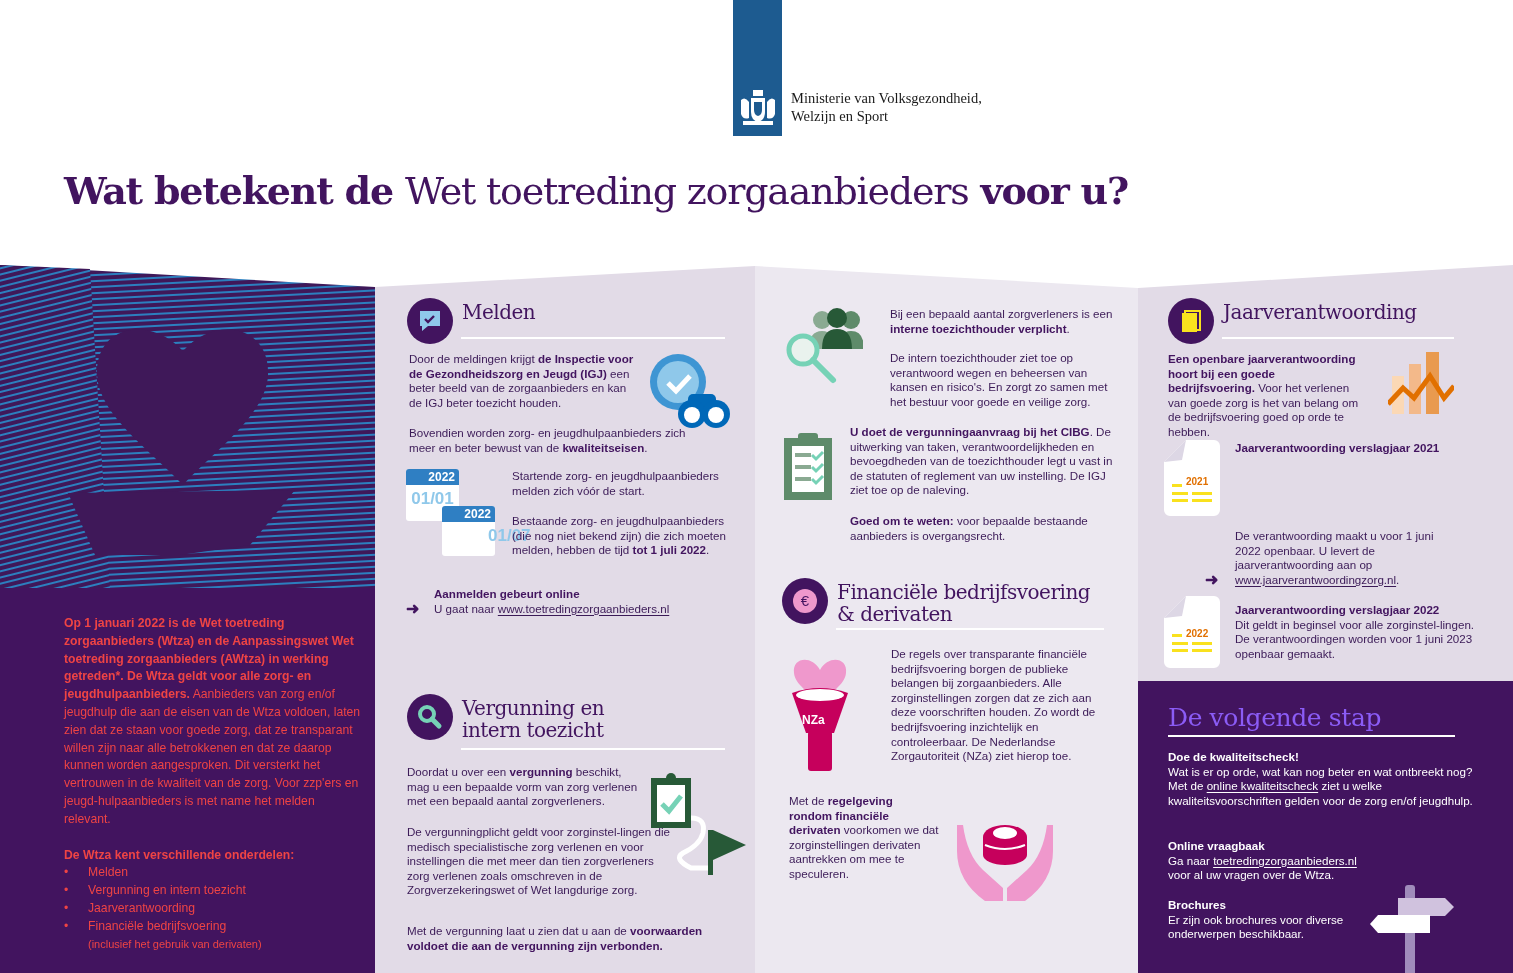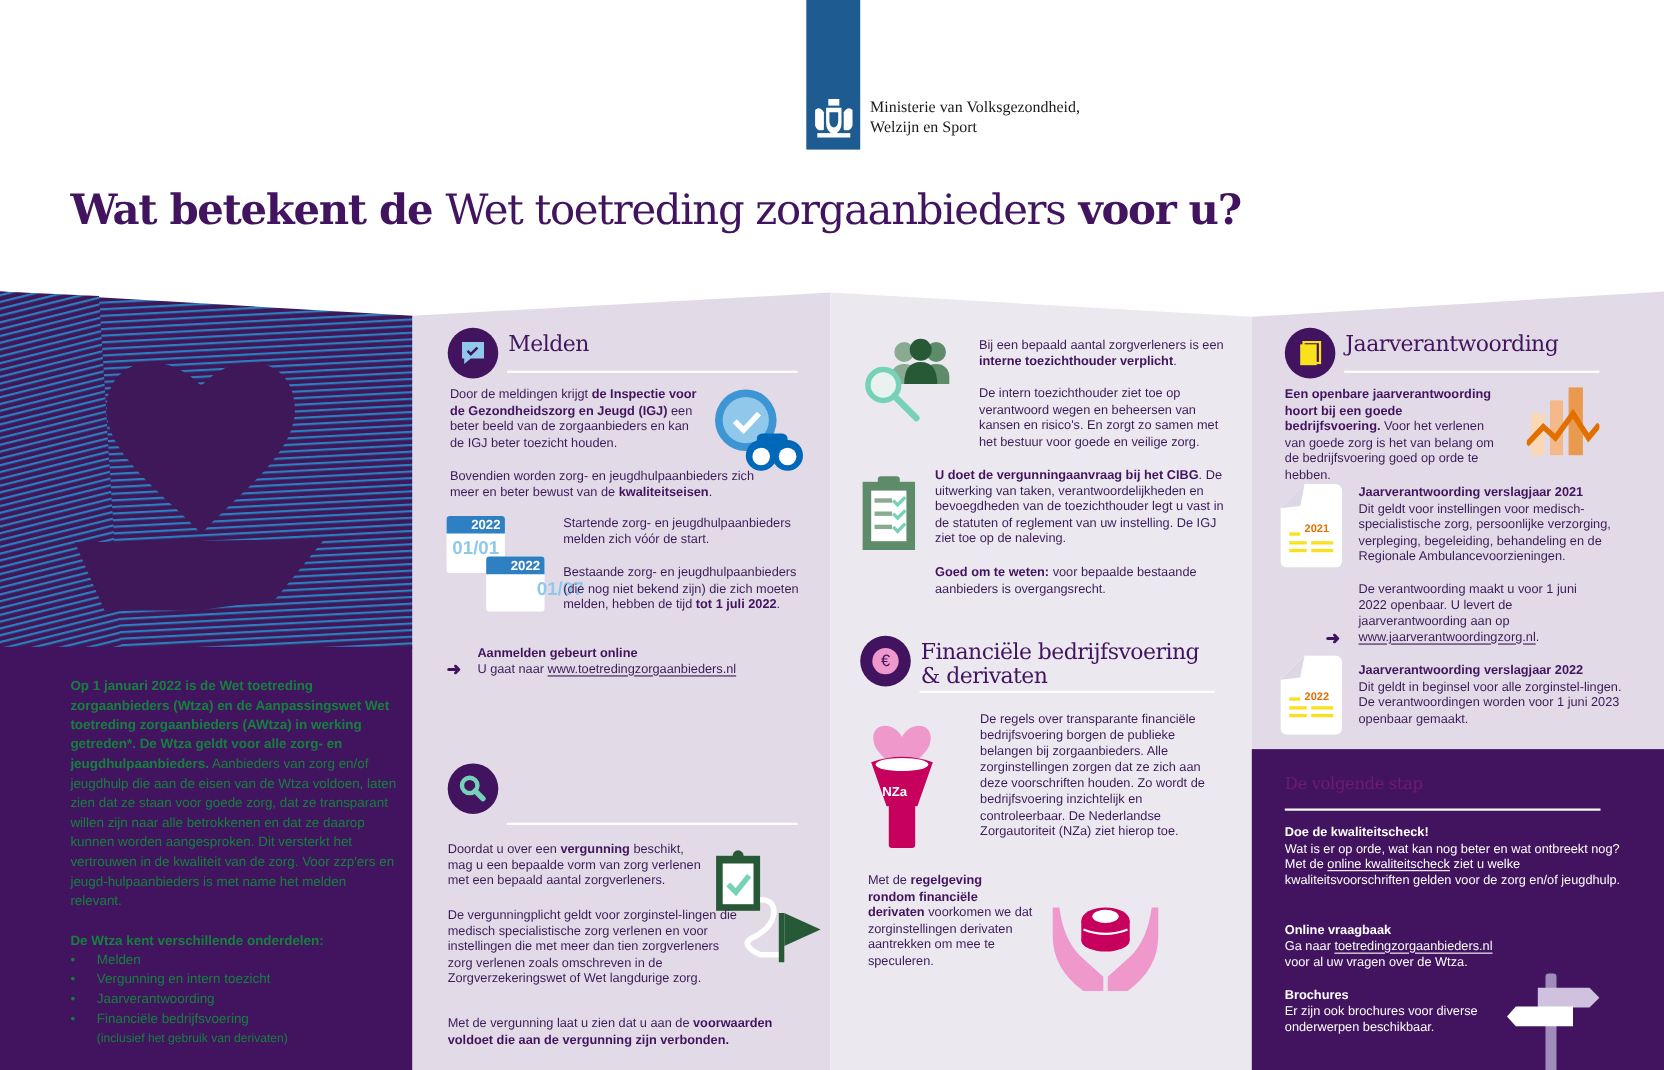--- a/index.html
+++ b/index.html
@@ -16,30 +16,30 @@
   .shape-layer { position: absolute; left: 0; top: 255px; width: 1513px; height: 718px; }
   .txt { font-size: 11.6px; line-height: 14.6px; color: #3b1a57; font-family: "Liberation Sans", sans-serif; }
   .txt b { font-weight: bold; color: #42145f; }
   .link { text-decoration: underline; text-underline-offset: 2px; color: #3b1a57; }
 
   .sec-head { position: absolute; display: flex; align-items: flex-start; }
   .sec-icon { width: 46px; height: 46px; border-radius: 50%; background: #42145f; display: flex; align-items: center; justify-content: center; flex: none; }
   .sec-title { font-family: "DejaVu Serif", serif; font-size: 20px; line-height: 22px; color: #42145f; margin-left: 9px; margin-top: 3px; letter-spacing: -0.5px; }
   .rule { position: absolute; height: 1.5px; background: #ffffff; }
 
-  .intro { position: absolute; left: 64px; top: 615px; width: 300px; color: #15803d; font-size: 12.2px; line-height: 17.8px; }
+  .intro { position: absolute; left: 64px; top: 615px; width: 300px; color: #ef4444; font-size: 12.2px; line-height: 17.8px; }
   .intro b { font-weight: bold; }
   .intro ul { list-style: none; }
   .intro li { position: relative; padding-left: 24px; }
   .intro li::before { content: "•"; position: absolute; left: 0; }
   .intro .sub { font-size: 11px; padding-left: 24px; }
 
   .arrow { position: absolute; font-size: 16px; color: #42145f; font-weight: bold; }
 
-  .next-title { position: absolute; left: 1168px; top: 703px; font-family: "DejaVu Serif", serif; font-size: 15px; color: #701a75; letter-spacing: -0.4px; }
+  .next-title { position: absolute; left: 1168px; top: 703px; font-family: "DejaVu Serif", serif; font-size: 25px; color: #8b5cf6; letter-spacing: -0.4px; }
   .next-block { position: absolute; left: 1168px; width: 310px; color: #ffffff; font-size: 11.6px; line-height: 14.6px; }
   .next-block b { font-weight: bold; }
   .next-block .link { color: #ffffff; }
 </style>
 </head>
 <body>
 
 <div class="logo-bar"></div>
 <svg class="logo-emblem" viewBox="0 0 42 40">
   <rect x="16" y="2" width="10" height="6" fill="#fff"></rect>
@@ -147,20 +147,24 @@
 </div>
 <div class="arrow" style="left:406px; top:599px;">➜</div>
 
 <div class="sec-head" style="left:407px; top:694px;">
   <div class="sec-icon">
     <svg width="28" height="28" viewBox="0 0 28 28">
         <circle cx="11" cy="11" r="7" stroke="#76d2b6" stroke-width="4" fill="none"></circle>
         <path d="M16 16 l7 7" stroke="#76d2b6" stroke-width="5" stroke-linecap="round"></path>
       </svg>
   </div>
+  <div class="sec-title">
+    <div>Vergunning en</div>
+      <div>intern toezicht</div>
+  </div>
 </div>
 <div class="rule" style="left:461px; top:748px; width:264px;"></div>
 <div class="txt" style="position:absolute; left:407px; top:765px; width:240px;">
   <span>Doordat u over een </span><b>vergunning</b><span> beschikt, mag u een bepaalde vorm van zorg verlenen met een bepaald aantal zorgverleners.</span>
 </div>
 <svg style="position:absolute; left:648px; top:770px;" width="100" height="105" viewBox="0 0 100 105">
   <rect x="3" y="8" width="40" height="50" fill="#275937"></rect>
   <rect x="9" y="15" width="28" height="37" fill="#fff"></rect>
   <circle cx="23" cy="8" r="5" fill="#275937"></circle>
   <path d="M14 34 l7 7 l12 -15" stroke="#76d2b6" stroke-width="5" fill="none"></path>
@@ -262,21 +266,21 @@
   <path d="M6 0 h44 a6 6 0 0 1 6 6 v64 a6 6 0 0 1 -6 6 h-44 a6 6 0 0 1 -6 -6 v-48 l22 -22z" fill="#fff"></path>
   <path d="M0 22 l22 -22 l-4 20z" fill="#ddd7e5"></path>
   <rect x="8" y="44" width="10" height="3" fill="#f9e11e"></rect>
   <rect x="8" y="52" width="16" height="3" fill="#f9e11e"></rect>
     <rect x="28" y="52" width="20" height="3" fill="#f9e11e"></rect>
   <rect x="8" y="59" width="16" height="3" fill="#f9e11e"></rect>
     <rect x="28" y="59" width="20" height="3" fill="#f9e11e"></rect>
 </svg>
 <div style="position:absolute; left:1186px; top:476px; color:#e17000; font-weight:bold; font-size:10px;">2021</div>
 <div class="txt" style="position:absolute; left:1235px; top:441px; width:240px;">
-  <b>Jaarverantwoording verslagjaar 2021</b><br><span>Dit geldt voor instellingen voor medisch-specialistische zorg, persoonlijke verzorging, verpleging, begeleiding, behandeling en de Regionale Ambulancevoorzieningen.</span>
+  <b>Jaarverantwoording verslagjaar 2021</b><br>
 </div>
 <div class="txt" style="position:absolute; left:1235px; top:529px; width:200px;">
   <span>De verantwoording maakt u voor 1 juni 2022 openbaar. U levert de jaarverantwoording aan op </span><span class="link">www.jaarverantwoordingzorg.nl</span><span>.</span>
 </div>
 <div class="arrow" style="left:1205px; top:570px;">➜</div>
 
 <svg style="position:absolute; left:1164px; top:596px;" width="56" height="72" viewBox="0 0 56 72">
   <path d="M6 0 h44 a6 6 0 0 1 6 6 v60 a6 6 0 0 1 -6 6 h-44 a6 6 0 0 1 -6 -6 v-44 l22 -22z" fill="#fff"></path>
   <path d="M0 22 l22 -22 l-4 20z" fill="#ddd7e5"></path>
   <rect x="8" y="38" width="10" height="3" fill="#f9e11e"></rect>

